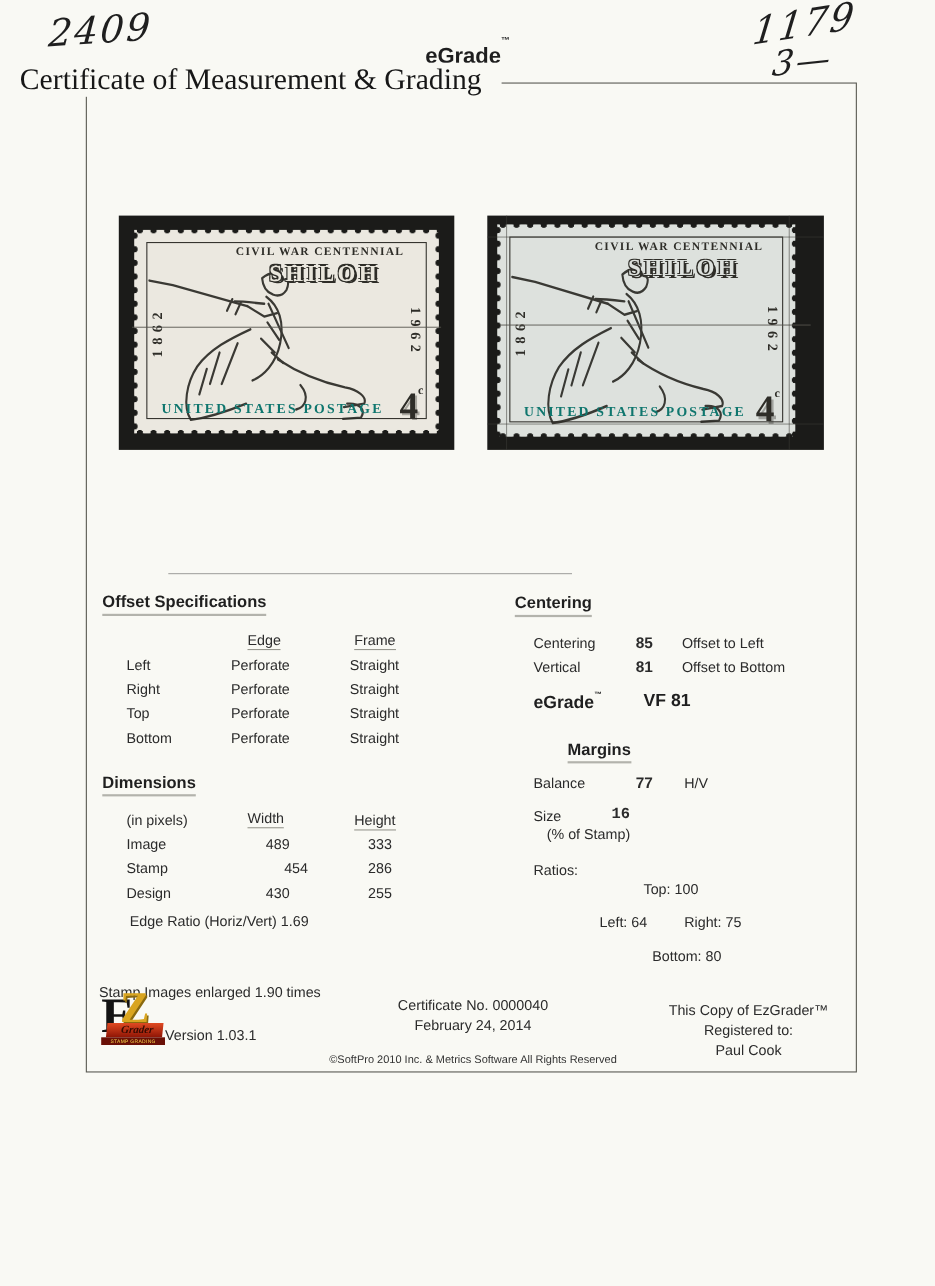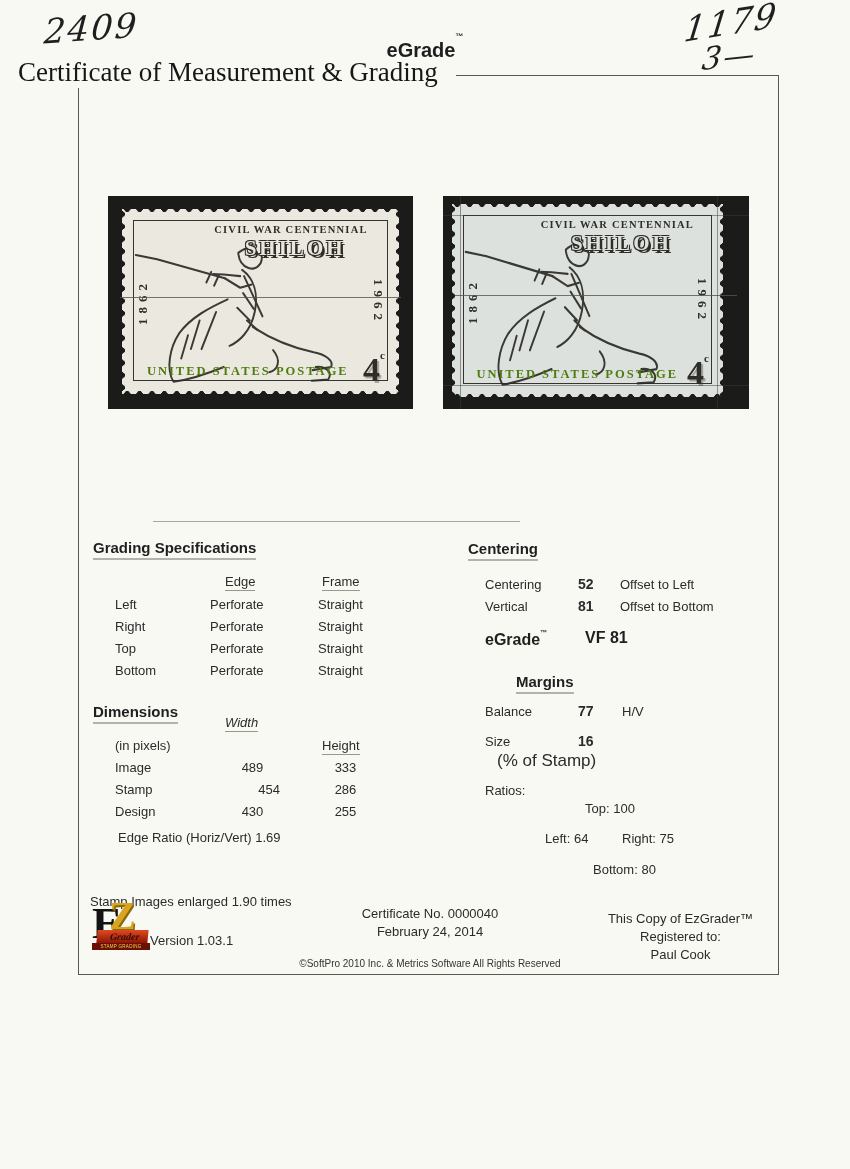--- a/index.html
+++ b/index.html
@@ -47,37 +47,37 @@
   .stamp-title{position:absolute;top:27px;left:30%;right:5%;text-align:center;
      font-family:"Liberation Serif",serif;font-weight:bold;font-size:21px;letter-spacing:3px;
      color:#e9e6dc;text-shadow:-1px -1px 0 #2e2d28,1px -1px 0 #2e2d28,-1px 1px 0 #2e2d28,
        1px 1px 0 #2e2d28,2.5px 2.5px 0 #2e2d28;}
   .paper-right .stamp-title{color:#dde1dd;}
   .year{position:absolute;top:50%;font-family:"Liberation Serif",serif;font-weight:bold;
      font-size:13px;letter-spacing:5px;color:#2e2d28;white-space:nowrap;}
   .year-l{left:21px;transform:translate(-50%,-50%) rotate(-90deg);}
   .year-r{left:calc(100% - 21px);transform:translate(-50%,-50%) rotate(90deg);}
   .stamp-bottomtext{position:absolute;bottom:15px;left:9%;
-     font-family:"Liberation Serif",serif;font-weight:bold;font-size:12.5px;letter-spacing:2px;color:#4d7c0f;}
+     font-family:"Liberation Serif",serif;font-weight:bold;font-size:12.5px;letter-spacing:2px;color:#0f766e;}
   .denom{position:absolute;right:14px;bottom:5px;font-family:"Liberation Serif",serif;color:#2e2d28;}
   .denom-4{font-weight:bold;font-size:34px;text-shadow:2px 2px 0 rgba(46,45,40,.35);}
   .denom-c{font-weight:bold;font-size:11px;vertical-align:22px;}
   .midline{position:absolute;left:12px;right:12px;height:1px;background:#55544e;opacity:.8;}
   .mark{position:absolute;background:#3c3c38;opacity:.5;}
   .mark-h{left:0;right:0;height:1px;}
   .mark-v{top:0;bottom:0;width:1px;}
 
   
   .divider{left:153px;top:521px;width:367px;height:1px;background:#8a8a85;opacity:.75;}
 
   
   .sec-title{font-size:15px;font-weight:bold;color:#1f1f1f;border-bottom:2px solid #b3b3ac;padding-bottom:2px;}
   .colhead{font-size:13px;border-bottom:1.5px solid #98988f;padding-bottom:1px;}
   .txt{font-size:13px;}
-  .txt-sm{font-size:17px;}
+  .txt-sm{font-size:13px;}
   .val{font-size:14px;font-weight:bold;}
   .grade-line{font-size:16px;font-weight:bold;color:#1f1f1f;}
   .grade-line sup{font-size:7px;vertical-align:10px;}
   .center-block{text-align:center;}
   .copyright{font-size:10px;color:#333;}
 
   
   .logo{left:92px;top:903px;width:58px;height:48px;}
   .logo-e{position:absolute;left:0;top:-2px;font-family:"Liberation Serif",serif;font-weight:bold;
      font-size:45px;line-height:45px;color:#131313;}
@@ -170,21 +170,21 @@
     </div>
     <div class="midline" style="top:99px;"></div>
     <div class="mark mark-h" style="top:19px;"></div>
     <div class="mark mark-h" style="bottom:23px;"></div>
     <div class="mark mark-v" style="left:17px;"></div>
     <div class="mark mark-v" style="right:31px;"></div>
   </div>
 
   <div class="abs divider"></div>
 
-  <div class="abs sec-title" style="left:93px;top:539px;">Grading Specifications</div>
+  <div class="abs sec-title" style="left:93px;top:539px;">Offset Specifications</div>
   <div class="abs colhead" style="left:225px;top:574px;">Edge</div>
   <div class="abs colhead" style="left:322px;top:574px;">Frame</div>
 
   <div class="abs txt" style="left:115px;top:597px;">Left</div>
   <div class="abs txt" style="left:210px;top:597px;">Perforate</div>
   <div class="abs txt" style="left:318px;top:597px;">Straight</div>
 
   <div class="abs txt" style="left:115px;top:619px;">Right</div>
   <div class="abs txt" style="left:210px;top:619px;">Perforate</div>
   <div class="abs txt" style="left:318px;top:619px;">Straight</div>
@@ -192,54 +192,54 @@
   <div class="abs txt" style="left:115px;top:641px;">Top</div>
   <div class="abs txt" style="left:210px;top:641px;">Perforate</div>
   <div class="abs txt" style="left:318px;top:641px;">Straight</div>
 
   <div class="abs txt" style="left:115px;top:663px;">Bottom</div>
   <div class="abs txt" style="left:210px;top:663px;">Perforate</div>
   <div class="abs txt" style="left:318px;top:663px;">Straight</div>
 
   <div class="abs sec-title" style="left:93px;top:703px;">Dimensions</div>
   <div class="abs txt" style="left:115px;top:738px;">(in pixels)</div>
-  <div class="abs colhead" style="left:225px;top:715px;font-style:italic;">Width</div>
+  <div class="abs colhead" style="left:225px;top:736px;">Width</div>
   <div class="abs colhead" style="left:322px;top:738px;">Height</div>
 
   <div class="abs txt" style="left:115px;top:760px;">Image</div>
   <div class="abs txt" style="left:225px;top:760px;width:55px;text-align:center;">489</div>
   <div class="abs txt" style="left:318px;top:760px;width:55px;text-align:center;">333</div>
 
   <div class="abs txt" style="left:115px;top:782px;">Stamp</div>
   <div class="abs txt" style="left:225px;top:782px;width:55px;text-align:right;">454</div>
   <div class="abs txt" style="left:318px;top:782px;width:55px;text-align:center;">286</div>
 
   <div class="abs txt" style="left:115px;top:804px;">Design</div>
   <div class="abs txt" style="left:225px;top:804px;width:55px;text-align:center;">430</div>
   <div class="abs txt" style="left:318px;top:804px;width:55px;text-align:center;">255</div>
 
   <div class="abs txt" style="left:118px;top:830px;">Edge Ratio (Horiz/Vert) 1.69</div>
 
   <div class="abs sec-title" style="left:468px;top:540px;">Centering</div>
   <div class="abs txt" style="left:485px;top:577px;">Centering</div>
-  <div class="abs val" style="left:578px;top:576px;">52</div>
+  <div class="abs val" style="left:578px;top:576px;">85</div>
   <div class="abs txt" style="left:620px;top:577px;">Offset to Left</div>
   <div class="abs txt" style="left:485px;top:599px;">Vertical</div>
   <div class="abs val" style="left:578px;top:598px;">81</div>
   <div class="abs txt" style="left:620px;top:599px;">Offset to Bottom</div>
 
   <div class="abs grade-line" style="left:485px;top:629px;"><span>eGrade</span><sup>™</sup></div>
   <div class="abs grade-line" style="left:585px;top:629px;">VF 81</div>
 
   <div class="abs sec-title" style="left:468px;top:673px;margin-left:48px;">Margins</div>
   <div class="abs txt" style="left:485px;top:704px;">Balance</div>
   <div class="abs val" style="left:578px;top:703px;">77</div>
   <div class="abs txt" style="left:622px;top:704px;">H/V</div>
   <div class="abs txt" style="left:485px;top:734px;">Size</div>
-  <div class="abs val" style="left:578px;top:733px;">16</div>
+  <div class="abs val" style="left:556px;top:733px;font-family:Liberation Mono, monospace;">16</div>
   <div class="abs txt-sm" style="left:497px;top:751px;">(% of Stamp)</div>
   <div class="abs txt" style="left:485px;top:783px;">Ratios:</div>
   <div class="abs txt" style="left:585px;top:801px;">Top: 100</div>
   <div class="abs txt" style="left:545px;top:831px;">Left: 64</div>
   <div class="abs txt" style="left:622px;top:831px;">Right: 75</div>
   <div class="abs txt" style="left:593px;top:862px;">Bottom: 80</div>
 
   <div class="abs txt" style="left:90px;top:894px;">Stamp Images enlarged 1.90 times</div>
 
   <div class="abs logo">

